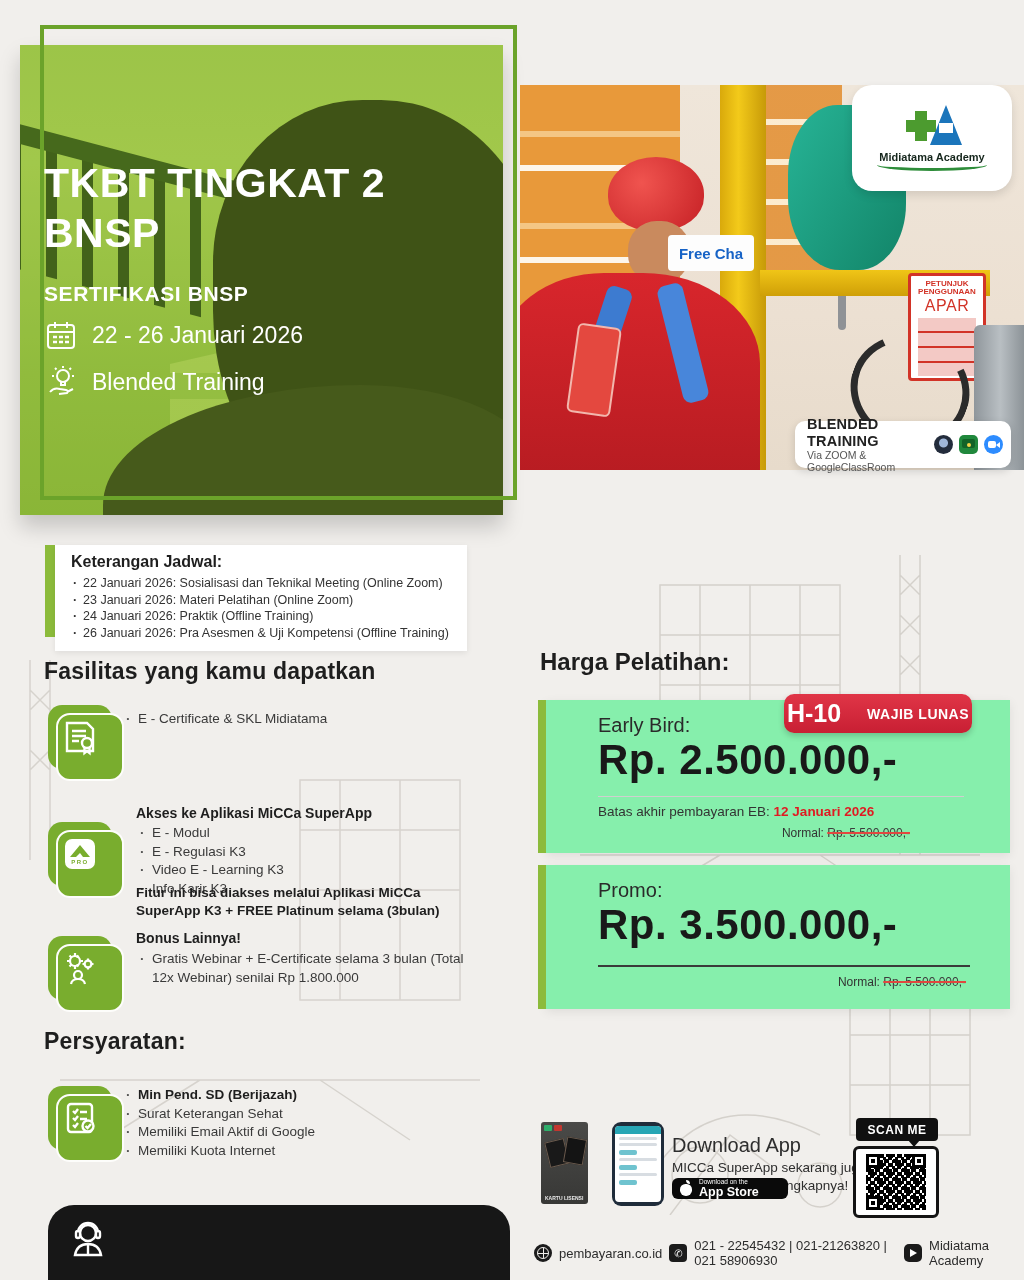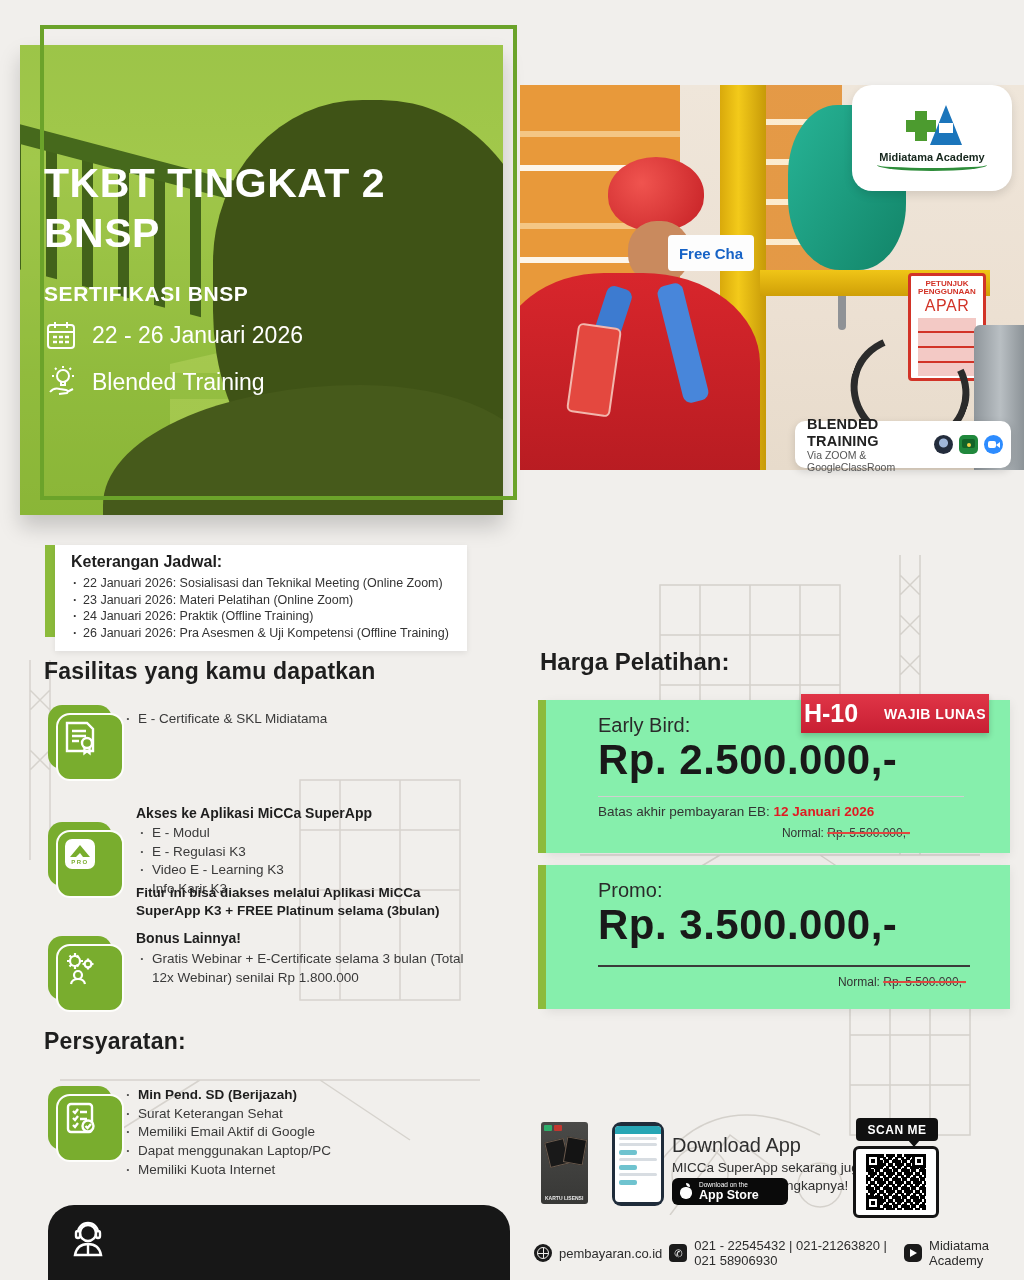--- a/index.html
+++ b/index.html
@@ -120,41 +120,41 @@
   .pprice { position:absolute; left:52px; top:36px; font-size:42px; font-weight:700; letter-spacing:.5px; color:#191919; }
   .hr-light { position:absolute; left:52px; top:96px; width:366px; border-top:1px solid #cfcfcf; }
   .hr-dark { position:absolute; left:52px; top:100px; width:372px; border-top:2px solid #3a3a3a; }
   .deadline { position:absolute; left:52px; top:104px; font-size:13.5px; color:#333; }
   .deadline b { color:#e01b22; font-weight:700; }
   .normal-line { position:absolute; font-size:12px; color:#333; }
   .card-eb .normal-line { right:100px; top:126px; }
   .card-promo .normal-line { right:44px; top:110px; }
   .strike { text-decoration:line-through; text-decoration-color:#e0483f; text-decoration-thickness:1.5px; color:#3c3c3c; }
 
-  .h10 { left:801px; top:694px; width:188px; height:39px; background:linear-gradient(180deg,#e03547,#c81f33); border-radius:0; z-index:6; display:flex; align-items:center; justify-content:center; gap:26px; color:#fff; box-shadow:0 3px 6px rgba(0,0,0,.2); }
+  .h10 { left:784px; top:694px; width:188px; height:39px; background:linear-gradient(180deg,#e03547,#c81f33); border-radius:10px; z-index:6; display:flex; align-items:center; justify-content:center; gap:26px; color:#fff; box-shadow:0 3px 6px rgba(0,0,0,.2); }
   .h10 .big { font-size:25px; font-weight:700; }
   .h10 .small { font-size:14px; font-weight:700; letter-spacing:.5px; }
 
   
   .kartu { left:541px; top:1122px; width:47px; height:82px; background:linear-gradient(180deg,#4a4a48,#383836); border-radius:3px; overflow:hidden; }
   .kartu .logos { display:flex; gap:2px; padding:3px; }
   .kartu .lg { width:8px; height:6px; border-radius:1px; }
   .kartu .c1 { position:absolute; left:6px; top:18px; width:20px; height:26px; background:#191919; border:1px solid #6b5b4e; transform:rotate(-14deg); }
   .kartu .c2 { position:absolute; left:24px; top:16px; width:20px; height:26px; background:#141414; border:1px solid #6b5b4e; transform:rotate(10deg); }
   .kartu .klabel { position:absolute; left:0; bottom:3px; width:100%; text-align:left; padding-left:4px; font-size:5px; font-weight:700; color:#e8e8e8; line-height:1.3; }
 
   .phone { left:612px; top:1122px; width:52px; height:84px; background:#1f2c3a; border-radius:9px; padding:4px 3px; }
   .phone .screen { width:100%; height:100%; background:#fff; border-radius:4px; overflow:hidden; position:relative; }
   .phone .bar { height:8px; background:#27a6b5; }
   .phone .row { height:3px; margin:3px 4px 0; background:#d8dde2; border-radius:2px; }
   .phone .chip { height:5px; margin:4px 4px 0; background:#6fc3cf; width:18px; border-radius:2px; }
 
   .dl-txt { left:672px; top:1132px; font-size:13.5px; color:#2e2e2e; line-height:1.35; }
   .dl-txt .t0 { font-size:20px; }
-  .store { left:672px; top:1178px; width:116px; height:27px; background:#0a0a0a; border-radius:6px; display:flex; align-items:center; gap:6px; padding:0 8px; color:#fff; }
+  .store { left:672px; top:1178px; width:116px; height:21px; background:#0a0a0a; border-radius:6px; display:flex; align-items:center; gap:6px; padding:0 8px; color:#fff; }
   .store .apple { width:13px; height:15px; position:relative; }
   .store .apple::before { content:""; position:absolute; left:0; top:3px; width:12px; height:12px; background:#fff; border-radius:45% 45% 48% 48%; }
   .store .apple::after { content:""; position:absolute; left:6px; top:-1px; width:4px; height:4px; background:#fff; border-radius:0 100% 0 100%; }
   .store .s1 { font-size:6.5px; line-height:1.1; }
   .store .s2 { font-size:12.5px; font-weight:700; line-height:1.05; }
 
   .scanme { left:856px; top:1118px; width:82px; height:23px; background:#101010; border-radius:4px; color:#fff; font-size:12px; font-weight:700; letter-spacing:.5px; display:flex; align-items:center; justify-content:center; z-index:2; }
   .scanme::after { content:""; position:absolute; left:52px; bottom:-6px; width:0; height:0; border-left:6px solid transparent; border-right:6px solid transparent; border-top:7px solid #101010; }
   .qr-box { left:853px; top:1146px; width:86px; height:72px; background:#fff; border:3px solid #141414; border-radius:6px; display:flex; align-items:center; justify-content:center; }
   .qr { width:60px; height:56px; position:relative;
@@ -333,21 +333,20 @@
     <rect x="7" y="5" width="24" height="28" rx="3"></rect>
     <path d="M12 12 l2 2 3 -4 M19 13 h7 M12 19 l2 2 3 -4 M19 20 h7 M12 26 l2 2 3 -4"></path>
     <circle cx="27" cy="27" r="5.5" fill="#79ad2e"></circle>
       <path d="M24.5 27 l2 2 3.5 -4"></path>
   </svg>
 </div>
 <ul class="blist" style="left:122px; top:1086px; width:340px;">
   <li class="bold">Min Pend. SD (Berijazah)</li>
   <li>Surat Keterangan Sehat</li>
   <li>Memiliki Email Aktif di Google</li>
-  <li>Dapat menggunakan Laptop/PC</li>
   <li>Memiliki Kuota Internet</li>
 </ul>
 
 <div class="abs price-h">Harga Pelatihan:</div>
 
 <div class="abs h10">
   <span class="big">H-10</span>
   <span class="small">WAJIB LUNAS</span>
 </div>
 

